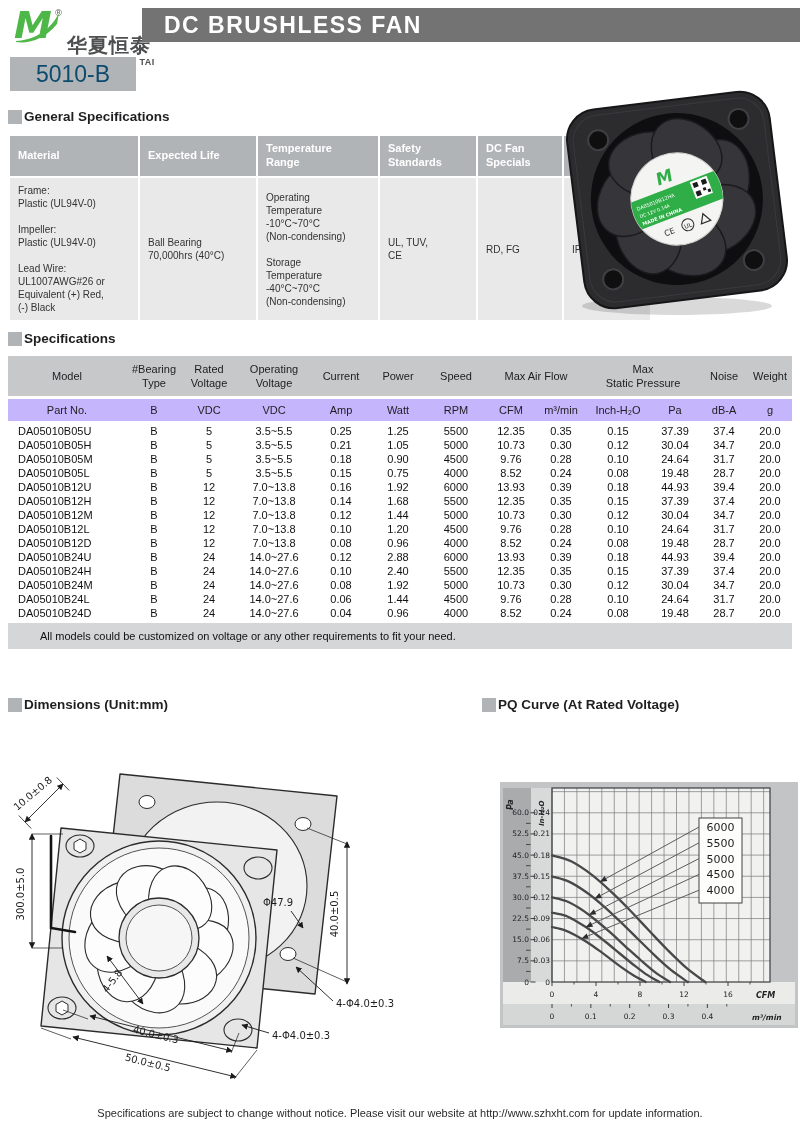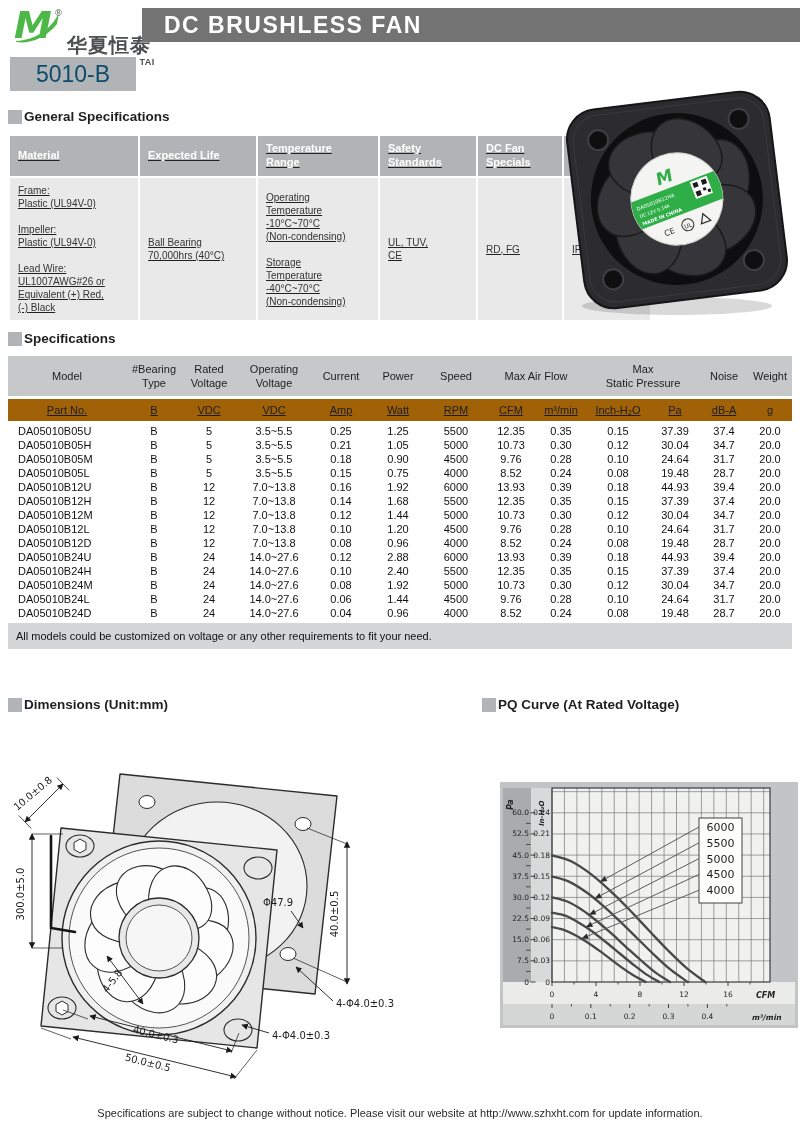--- a/index.html
+++ b/index.html
@@ -17,38 +17,38 @@
           padding-left:22px;box-sizing:border-box;}
   .model-badge{position:absolute;left:10px;top:57px;width:126px;height:34px;background:#b1b4b6;
           color:#0c4a6e;font-size:23px;text-align:center;line-height:34px;}
   .size-label{position:absolute;left:158px;top:56px;font-size:27px;color:#39393b;}
 
   .section-title{position:absolute;display:flex;align-items:center;gap:2px;
           font-weight:bold;font-size:13.5px;color:#1f1f21;}
   .bullet{width:14px;height:14px;background:#b1b4b6;flex:0 0 auto;}
 
   
-  #general-table{position:absolute;left:8px;top:134px;border-collapse:separate;border-spacing:2px;text-decoration:underline;}
+  #general-table{position:absolute;left:8px;top:134px;border-collapse:separate;border-spacing:2px;}
   #general-table th{background:#b1b4b6;color:#fff;font-size:11px;font-weight:bold;text-align:left;
           padding:2px 8px;height:36px;vertical-align:middle;white-space:pre-line;line-height:1.25;}
   #general-table td{background:#e9e9ea;color:#333;font-size:10px;padding:6px 8px;vertical-align:middle;
           white-space:pre-line;line-height:1.3;height:126px;}
 
   .fan-photo{position:absolute;left:556px;top:80px;}
 
   
   #spec-table{position:absolute;left:8px;top:356px;width:784px;border-collapse:collapse;table-layout:fixed;}
   #spec-table thead th{font-weight:normal;font-size:11px;color:#1d1d1f;white-space:pre-line;line-height:1.3;padding:0;}
   .sp-h1 th{background:#c6c8ca;height:40px;border-bottom:3px solid #fff;}
-  .sp-h2 th{background:#a16207;height:22px;border-bottom:3px solid #fff;text-decoration:underline;}
+  .sp-h2 th{background:#c4b5fd;height:22px;border-bottom:3px solid #fff;}
   #spec-table tbody td{font-size:11px;color:#111;text-align:center;height:14px;padding:0;line-height:14px;
           overflow:hidden;white-space:nowrap;}
   #spec-table tbody td:first-child{text-align:left;padding-left:10px;}
   #spec-table tr.sp-note td{background:#d4d6d7;text-align:left;font-size:11px;height:20px;
-          padding:3px 0 3px 8px;border-top:3px solid #fff;line-height:1.3;white-space:normal;}
+          padding:3px 0 3px 32px;border-top:3px solid #fff;line-height:1.3;white-space:normal;}
 
   .dim-wrap{position:absolute;left:5px;top:736px;}
   .pq-wrap{position:absolute;left:500px;top:782px;}
 
   .footer-note{position:absolute;top:1107px;left:0;width:100%;text-align:center;
           font-size:11px;color:#2a2a2c;}
 </style>
 </head>
 <body>
 

